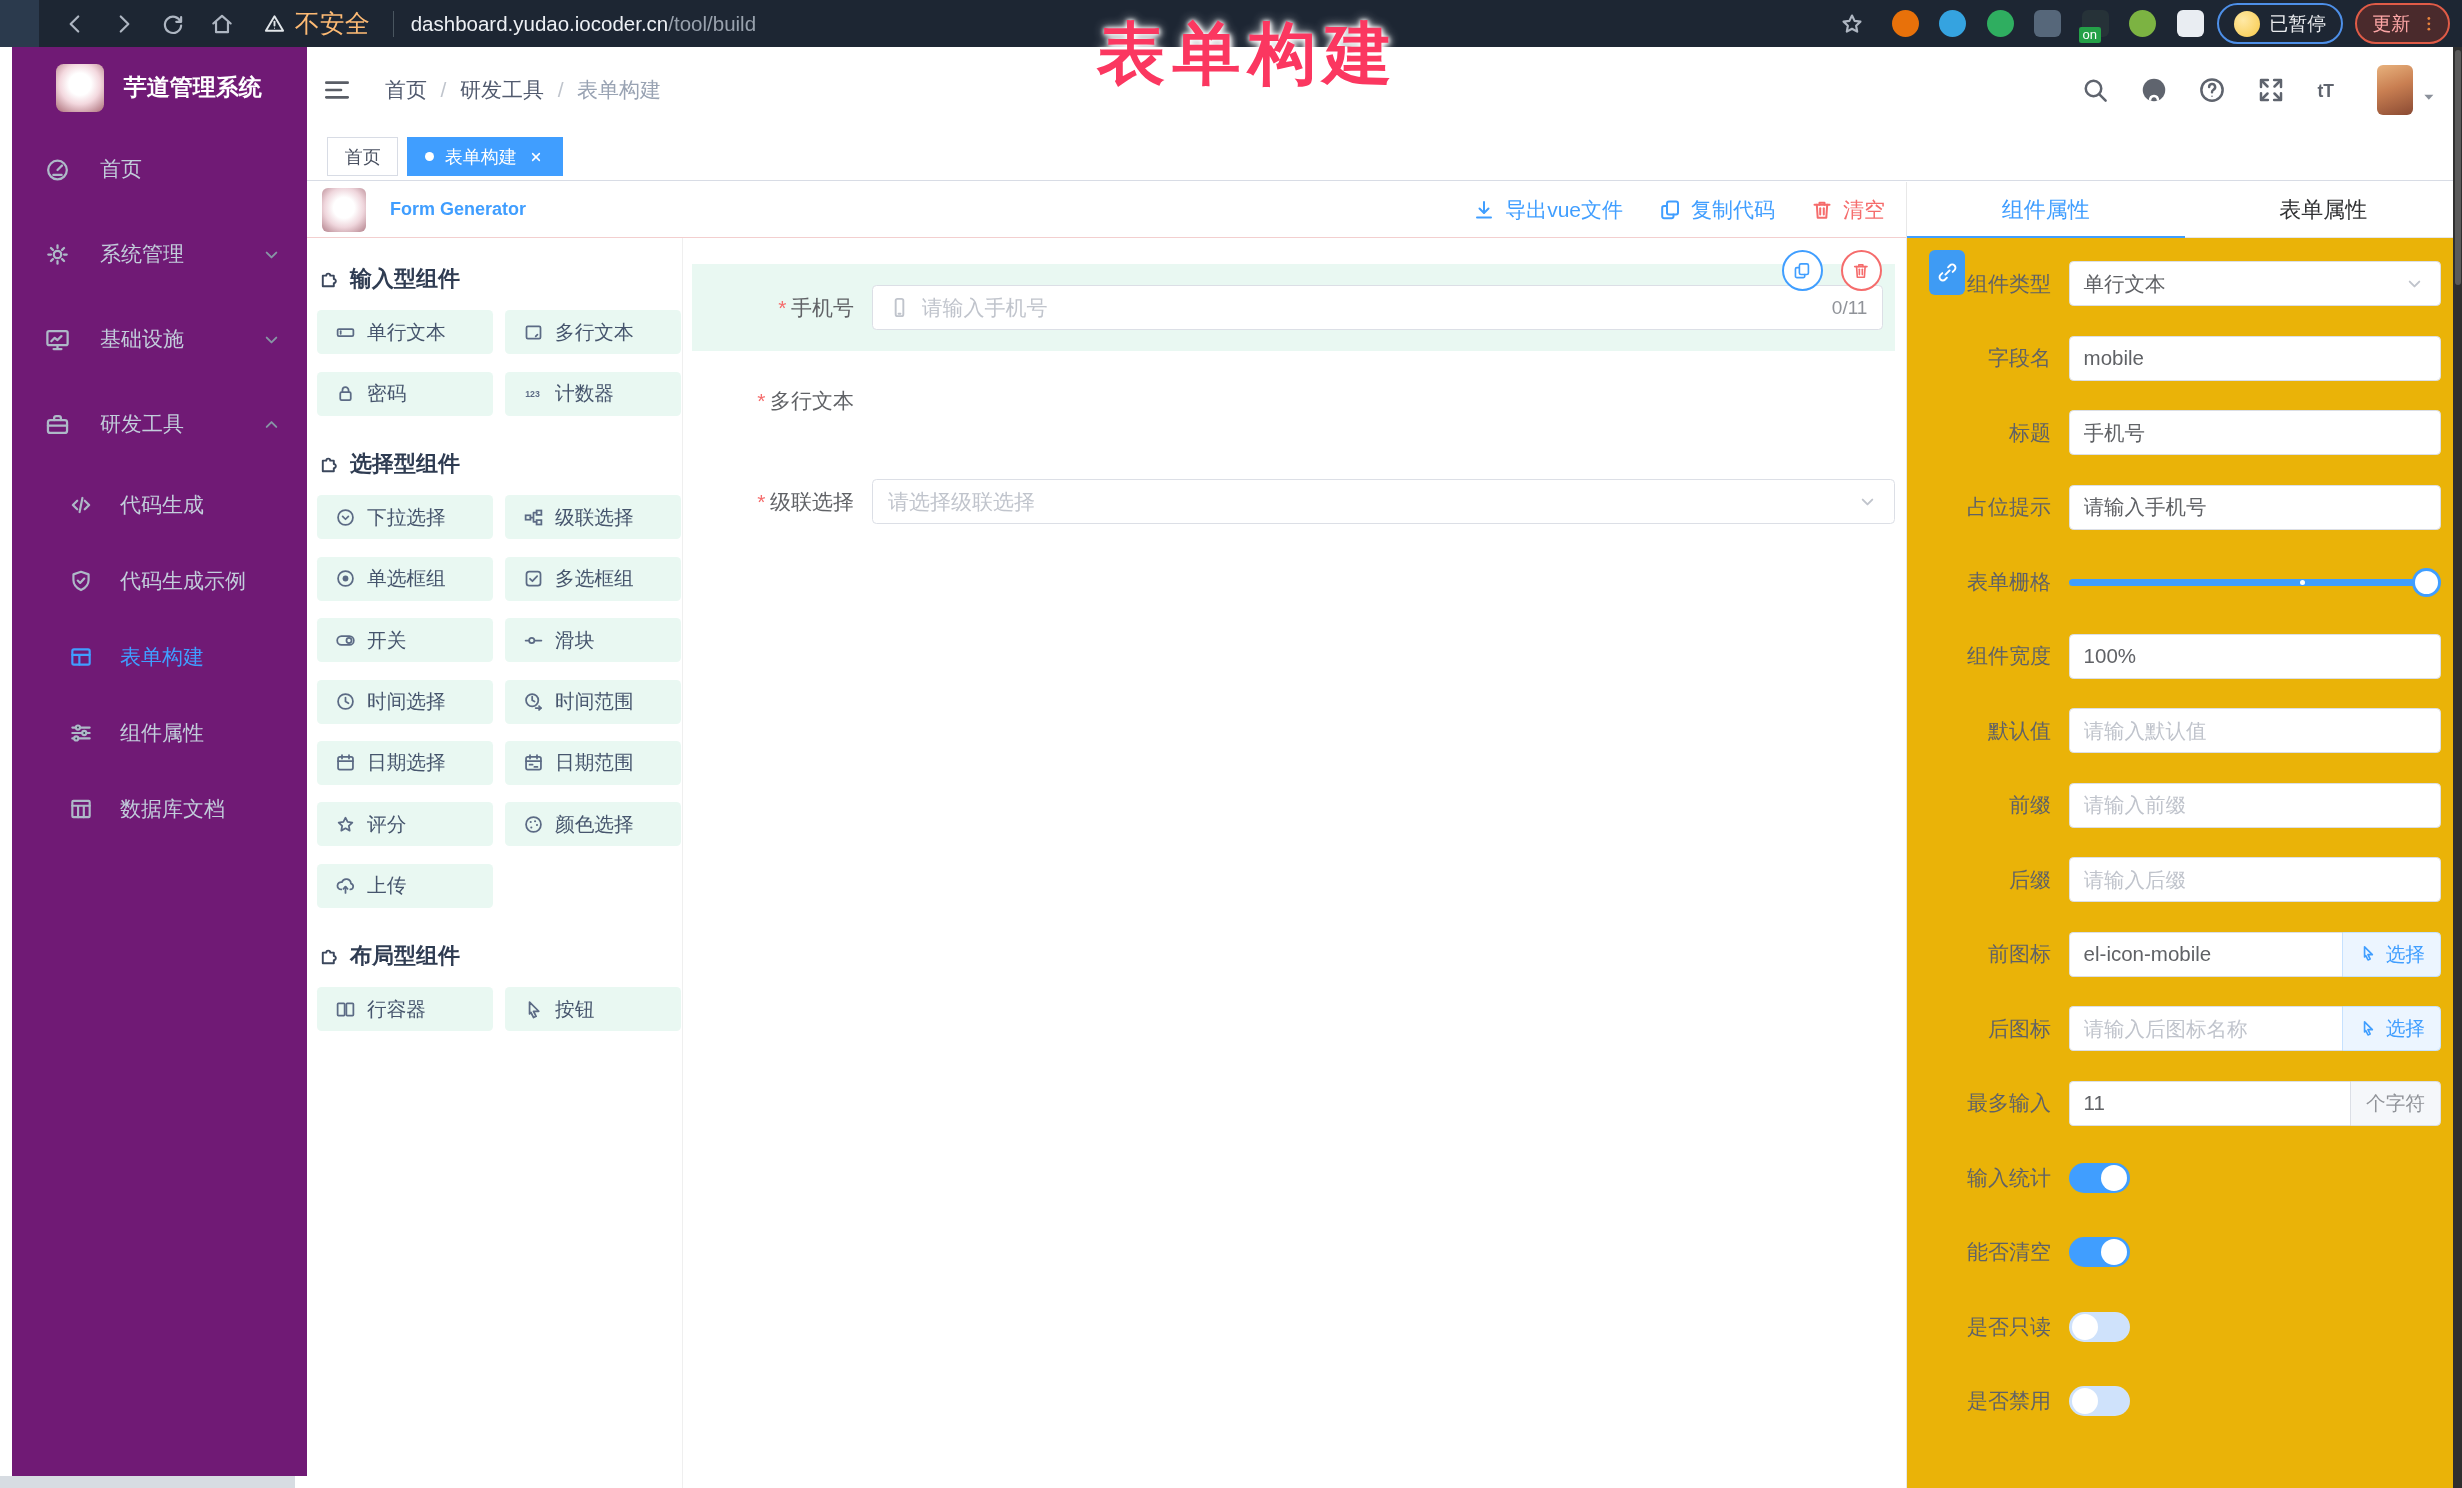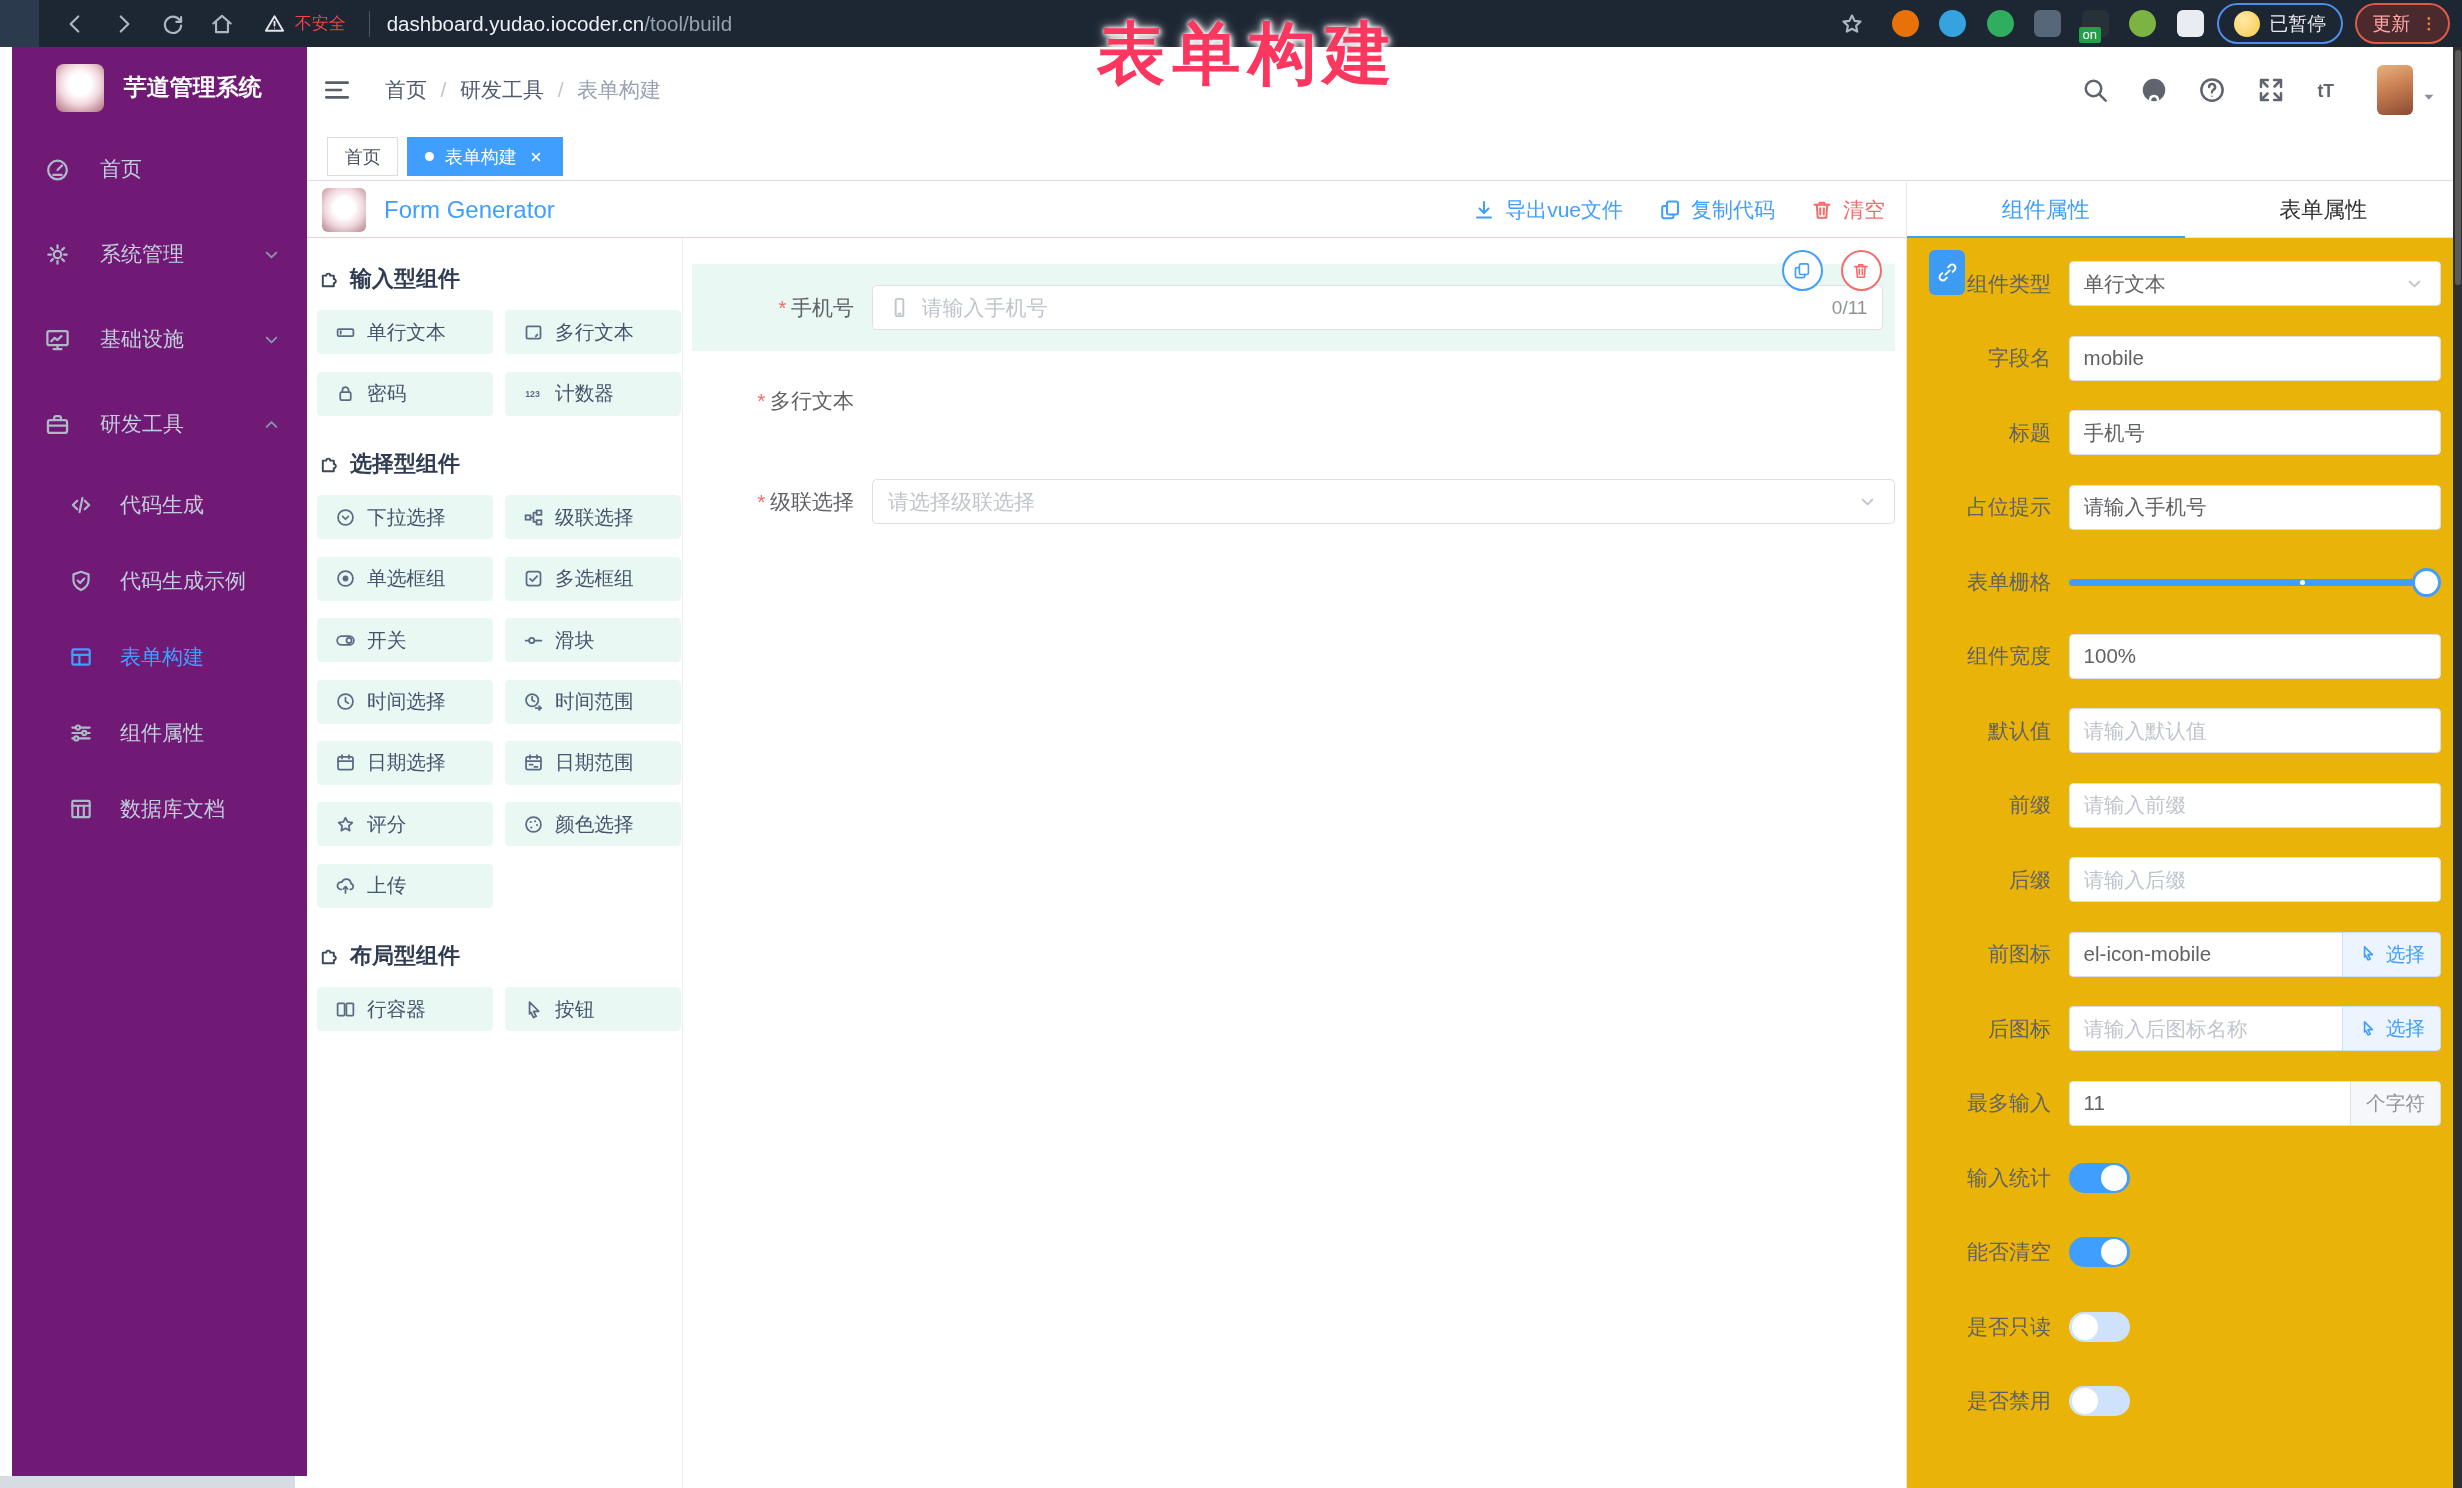--- a/index.html
+++ b/index.html
@@ -5,21 +5,21 @@
   *{margin:0;padding:0;box-sizing:border-box}
   html,body{width:2462px;height:1488px}
   body{position:relative;overflow:hidden;background:#fff;font-family:"Liberation Sans","DejaVu Sans",sans-serif;color:#303133}
   .ico{display:inline-flex;align-items:center;justify-content:center;flex:none}
   .ico svg{width:100%;height:100%;display:block}
 
   
   #toolbar{position:absolute;left:0;top:0;right:0;height:47px;background:#1d2633;display:flex;align-items:center;color:#b9c1cd;z-index:40}
   .tb-edge{width:39px;height:47px;background:#2b3a4d;margin-right:12px;flex:none}
   .tbi{width:26px;height:26px;margin:0 11.4px;color:#aeb6c2}
-  .sec{display:flex;align-items:center;gap:9px;color:#ef4444;font-size:17px;margin:0 6px 0 16.7px;flex:none}
+  .sec{display:flex;align-items:center;gap:9px;color:#fdba74;font-size:25px;margin:0 6px 0 16.7px;flex:none}
   .sec .ico{width:23px;height:23px;color:#e2e6ea}
   .tb-sep{width:1.5px;height:26px;background:#49555f;margin:0 16.7px;flex:none}
   .url{flex:1;font-size:20.5px;white-space:nowrap;overflow:hidden}
   .url .host{color:#edf0f4}
   .url .path{color:#98a1ad}
   .star-ic{width:26px;height:26px;color:#aeb6c2;margin:0 13.6px;flex:none}
   .exts{display:flex;align-items:center;gap:20.5px;margin:0 13.6px;flex:none}
   .ext{width:27px;height:27px;border-radius:50%;position:relative;flex:none}
   .ext.sq{border-radius:6px}
   .ext .onb{position:absolute;left:-3px;bottom:-6px;background:#24a148;color:#fff;font-size:13px;padding:0.8px 3.8px;border-radius:2.3px;line-height:1.1}
@@ -64,21 +64,21 @@
   #tabsrow{position:absolute;left:295px;top:133px;right:0;height:48px;background:#fff;border-bottom:1.5px solid #d8dce5;display:flex;align-items:center;padding-left:32px}
   .tag{display:flex;align-items:center;height:39px;padding:0 16.7px;border:1.5px solid #d8dce5;background:#fff;color:#495060;font-size:18px;margin-right:9px;cursor:pointer}
   .tag.active{background:#409eff;border-color:#409eff;color:#fff}
   .tag .dot{width:9px;height:9px;border-radius:50%;background:#fff;margin-right:10.6px}
   .tag .x{width:18px;height:18px;margin-left:10.6px;color:#fff}
 
   
   #genheader{position:absolute;left:295px;top:182px;width:1611px;height:56px;background:#fff;border-bottom:1.5px solid #f3cfcf;display:flex;align-items:center}
   .gen-logo{width:44px;height:44px;border-radius:6px;margin-left:27px;flex:none;
     background:radial-gradient(circle at 50% 45%,#ffffff 0 32%,#efd6dc 60%,#b17f89 100%)}
-  .gen-title{font-size:24px;font-weight:normal;color:#409eff;margin-left:18px;white-space:nowrap}
+  .gen-title{font-size:18px;font-weight:bold;color:#409eff;margin-left:24px;white-space:nowrap}
   .gen-actions{margin-left:auto;display:flex;align-items:center;gap:35px;margin-right:21px;font-size:21px}
   .gact{display:flex;align-items:center;gap:9px;color:#409eff;cursor:pointer;white-space:nowrap}
   .gact .ico{width:24px;height:24px}
   .gact.danger{color:#f56c6c}
 
   
   #paneltabs{position:absolute;left:1906px;top:182px;right:0;height:56px;background:#fff;border-bottom:1.5px solid #e4e7ed;border-left:1.5px solid #e8e8e8;display:flex}
   .ptab{flex:1;display:flex;align-items:center;justify-content:center;font-size:22px;color:#303133;position:relative;cursor:pointer}
   .ptab.active{color:#409eff}
   .ptab.active::after{content:"";position:absolute;left:0;right:0;bottom:-1.5px;height:3px;background:#409eff}

